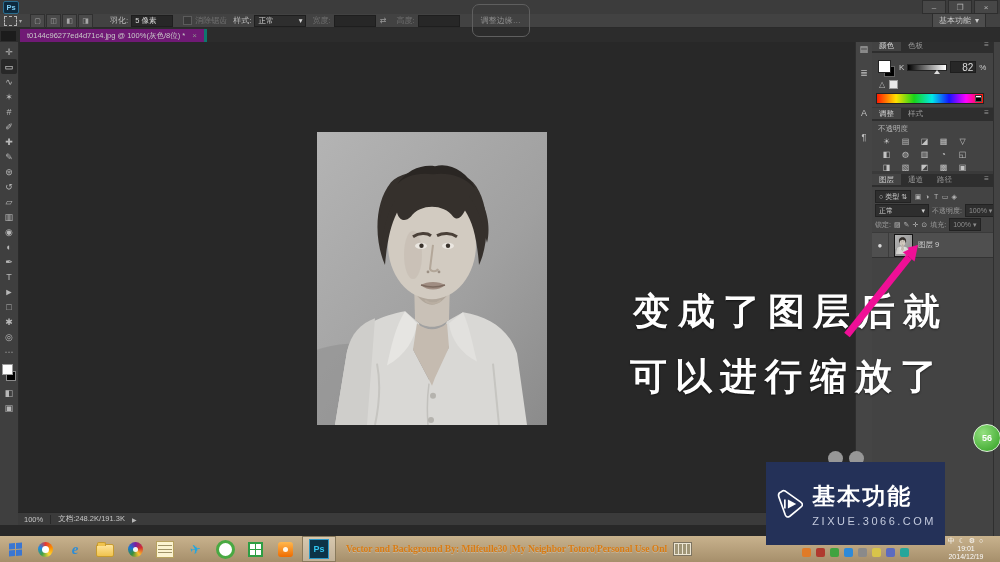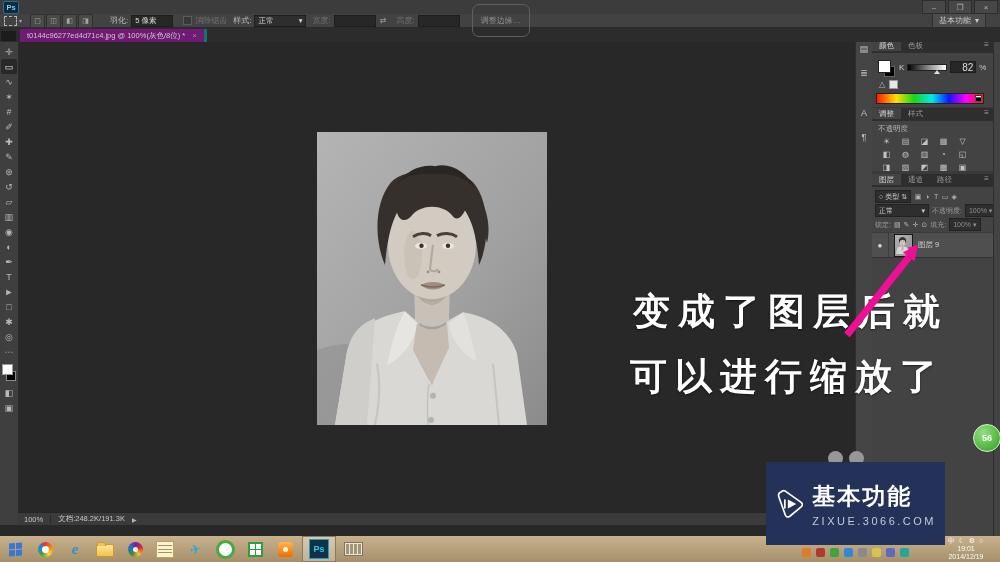--- a/index.html
+++ b/index.html
@@ -516,20 +516,21 @@
           <span></span>
           <span></span>
         </span>
       </span>
     <span class="tcell">
         <span class="orangeapp"></span>
       </span>
     <span class="pstask">
         <span class="psbox">Ps</span>
       </span>
+    <span class="credit">Vector and Background By: Milfeulle30 |My Neighbor Totoro|Personal Use Onl</span>
     <span class="kbd">
         <span></span>
         <span></span>
         <span></span>
         <span></span>
       </span>
   </div>
   <div class="trayics">
 
   <span class="tray-ic" style="background: rgb(224, 123, 40);"></span>

